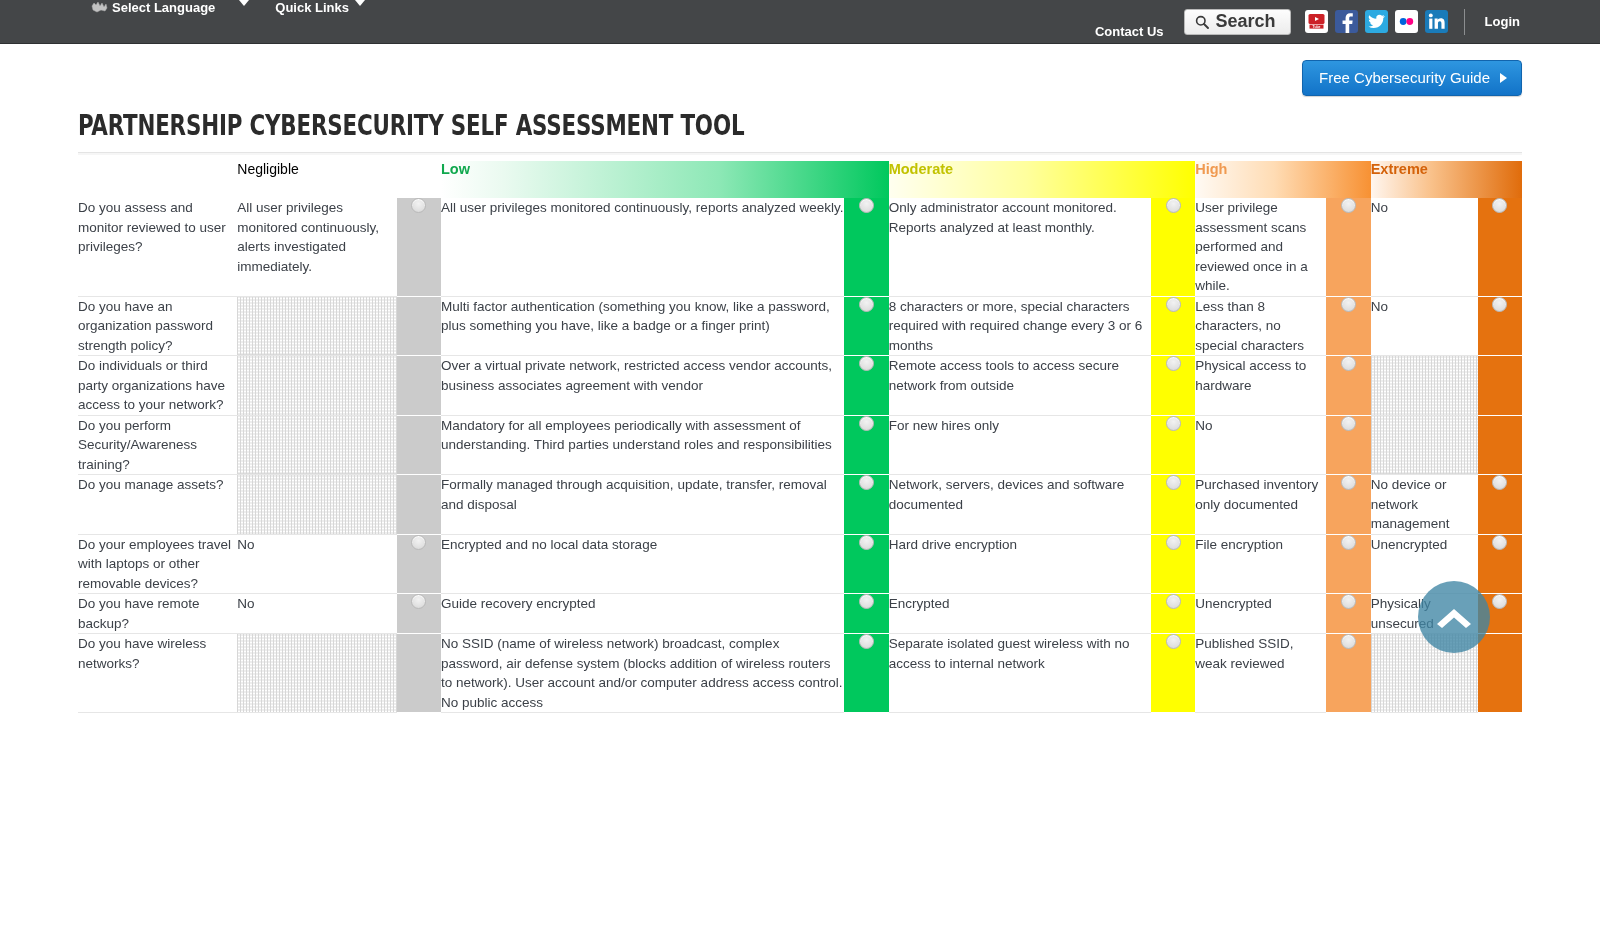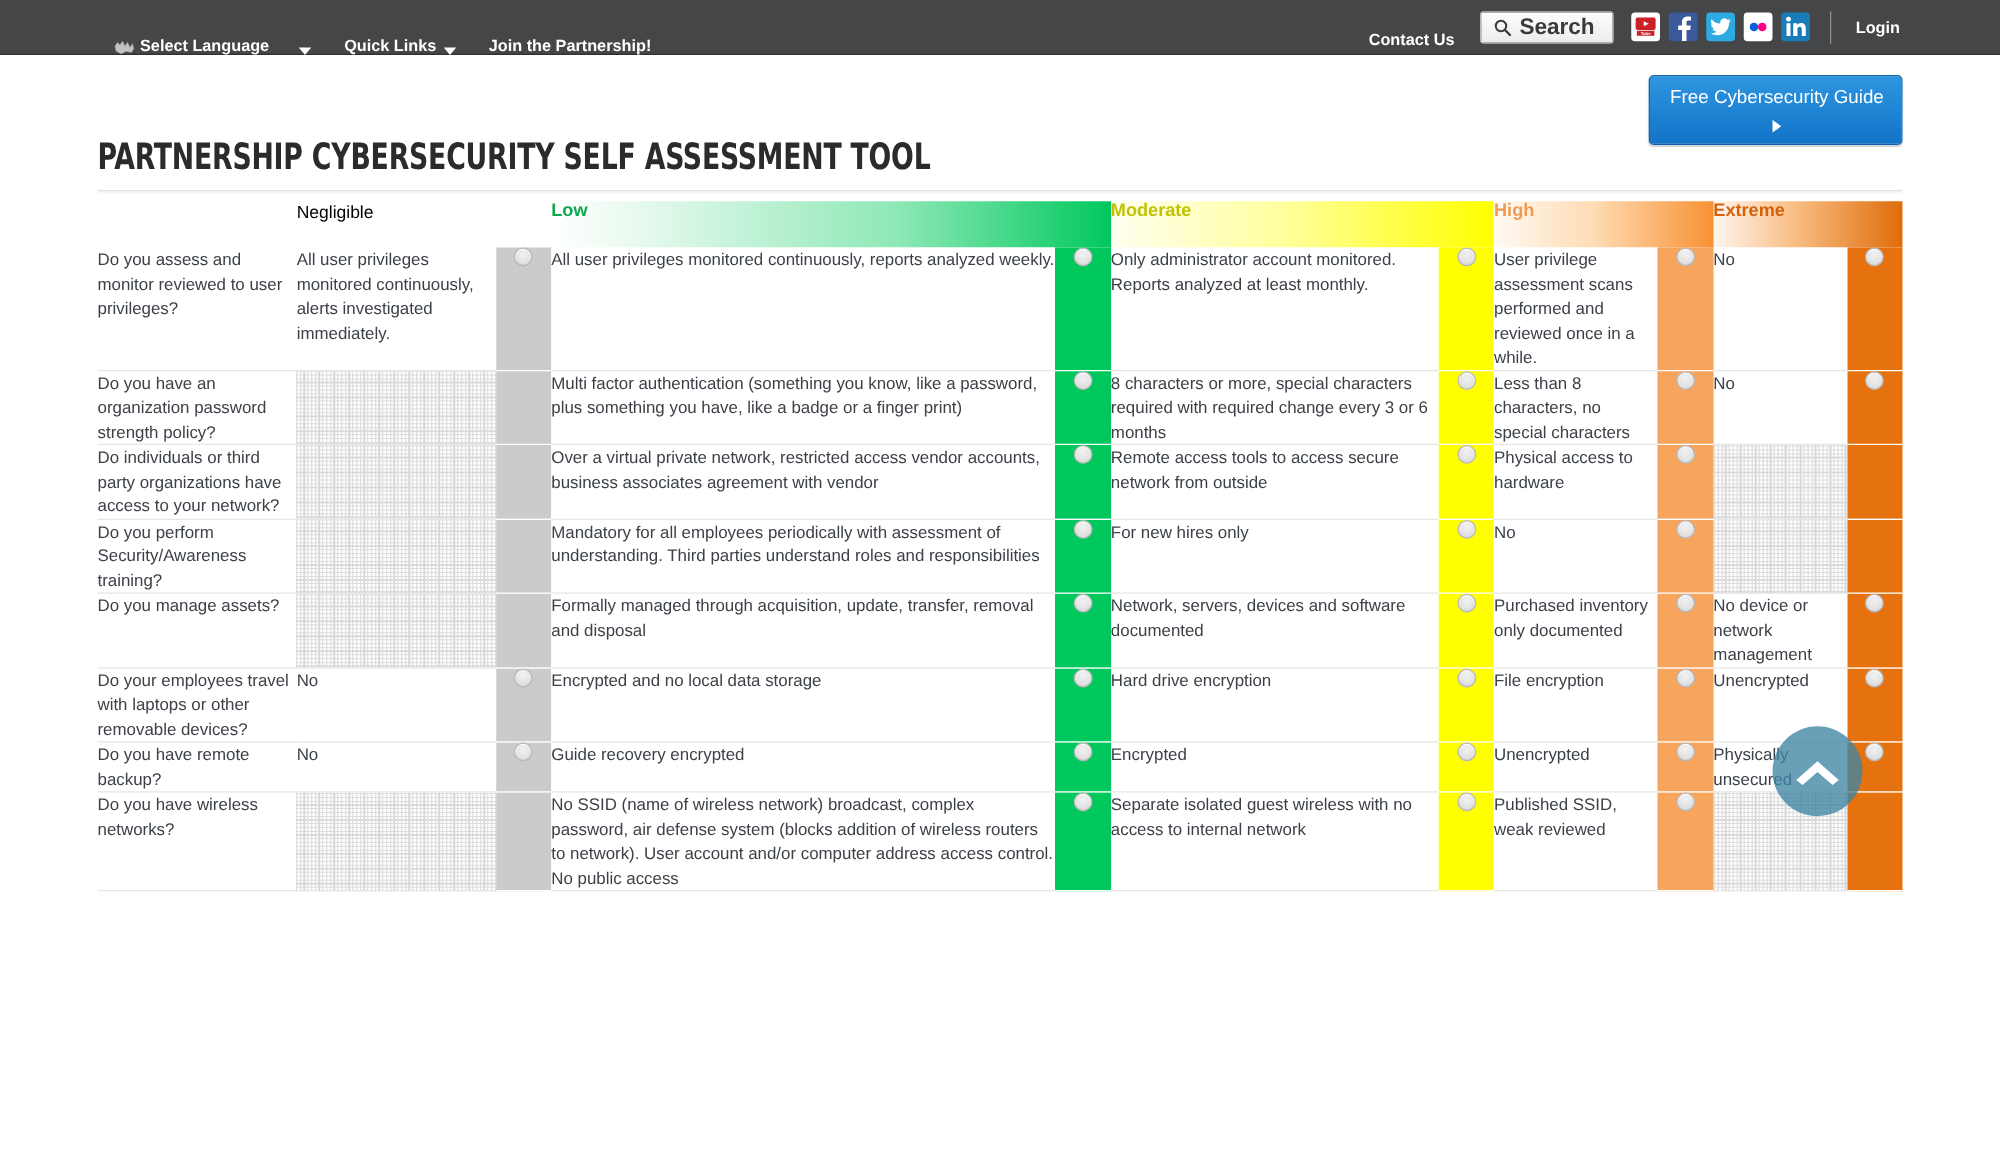--- a/index.html
+++ b/index.html
@@ -19,21 +19,21 @@
     display: flex;
     align-items: center;
     color: #ffffff;
     font-size: 13px;
     font-weight: bold;
     position: relative;
     border-bottom: 1px solid #2e3032;
   }
   .nav-left { display: flex; align-items: center; padding-left: 78px; gap: 0px; }
   .nav-item {
-    display: flex; align-items: flex-end;
+    display: flex; align-items: flex-start;
     padding: 0 13px;
     height: 44px;
     color: #ffffff;
     white-space: nowrap;
     cursor: pointer;
   }
   .globe-icon {
     display: inline-block;
     width: 17px; height: 13px;
     margin-right: 4px;
@@ -103,21 +103,20 @@
     right: 78px; top: 16px;
     background: linear-gradient(#2e96e0, #1273c8);
     border: 1px solid #1164ad;
     border-radius: 4px;
     color: #ffffff;
     font-size: 15px;
     padding: 8px 14px 9px 16px;
     display: flex; align-items: center; gap: 10px;
     cursor: pointer;
     box-shadow: 0 1px 1px rgba(0,0,0,.18);
-    flex-direction: column;
   }
   .guide-chev {
     display: inline-block; width: 0; height: 0;
     border-top: 5px solid transparent;
     border-bottom: 5px solid transparent;
     border-left: 7px solid #ffffff;
   }
 
   .page-title {
     margin: 18px 0 0 78px;
@@ -280,23 +279,20 @@
       </span>
       <span>Select Language</span>
       <span class="caret-down lang-caret"></span>
     </div>
 
     <div class="nav-item">
       <span>Quick Links</span>
       <span class="caret-down"></span>
     </div>
 
-    <div class="nav-item">
-      <span>Join the Partnership!</span>
-    </div>
   </div>
 
   <div class="nav-right">
     <div class="contact-us">
       <span>Contact Us</span>
     </div>
 
     <div class="search-box">
       <span class="mag">
         <svg width="14" height="14" viewBox="0 0 14 14">

